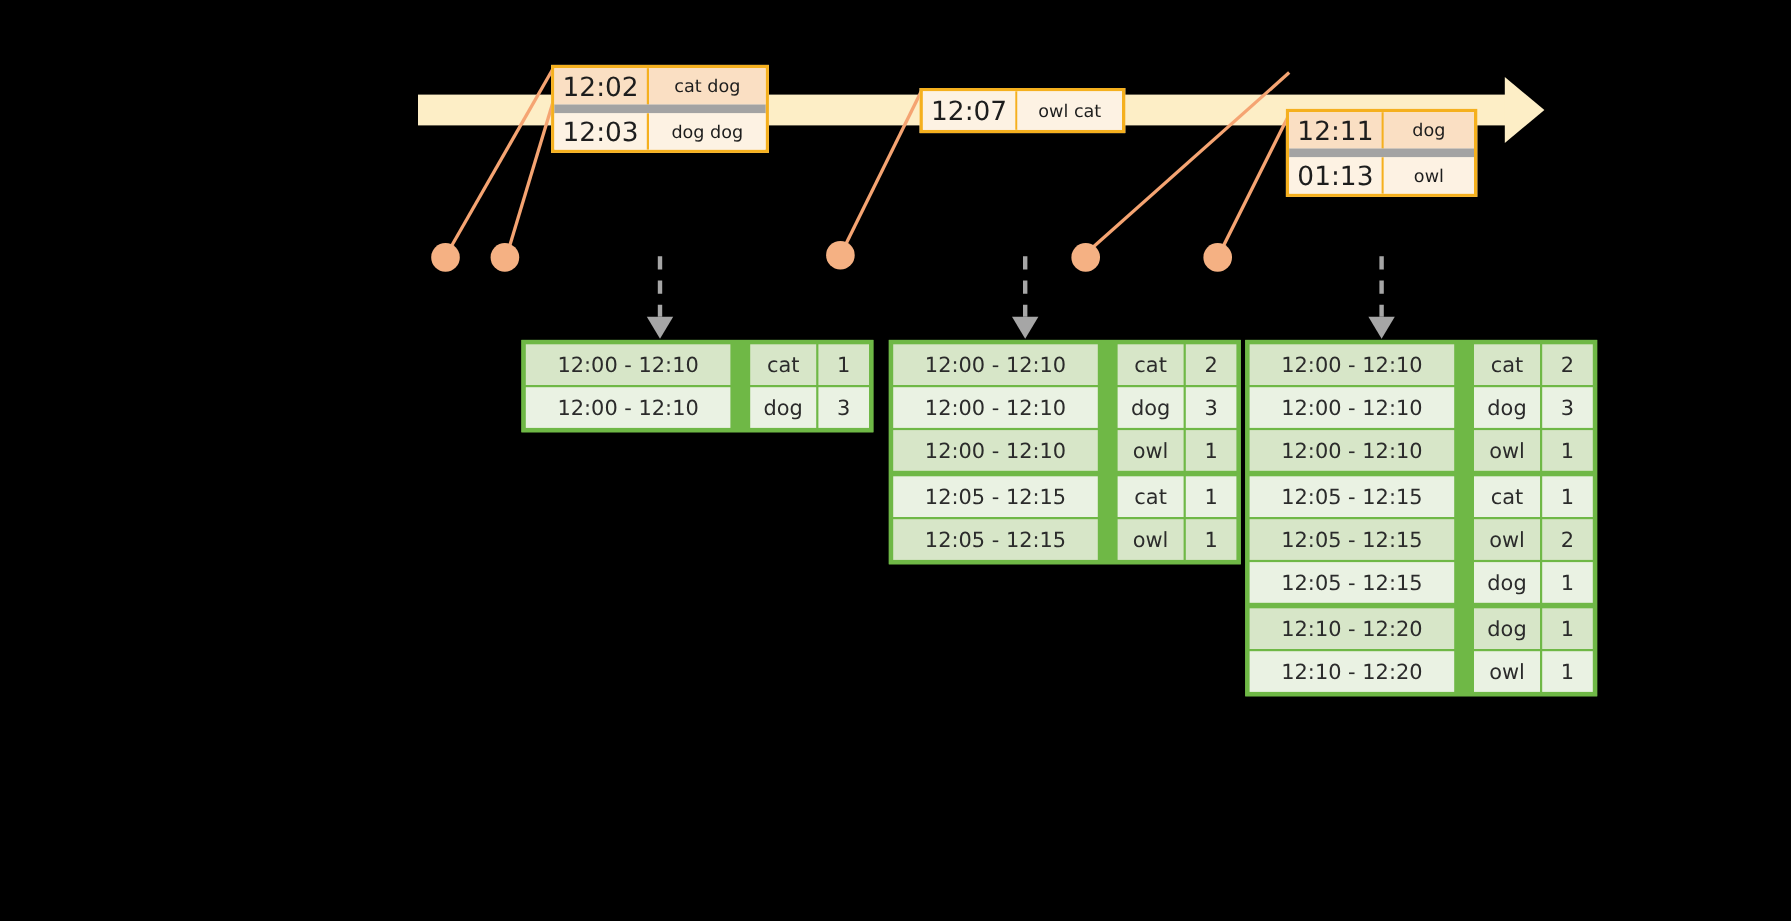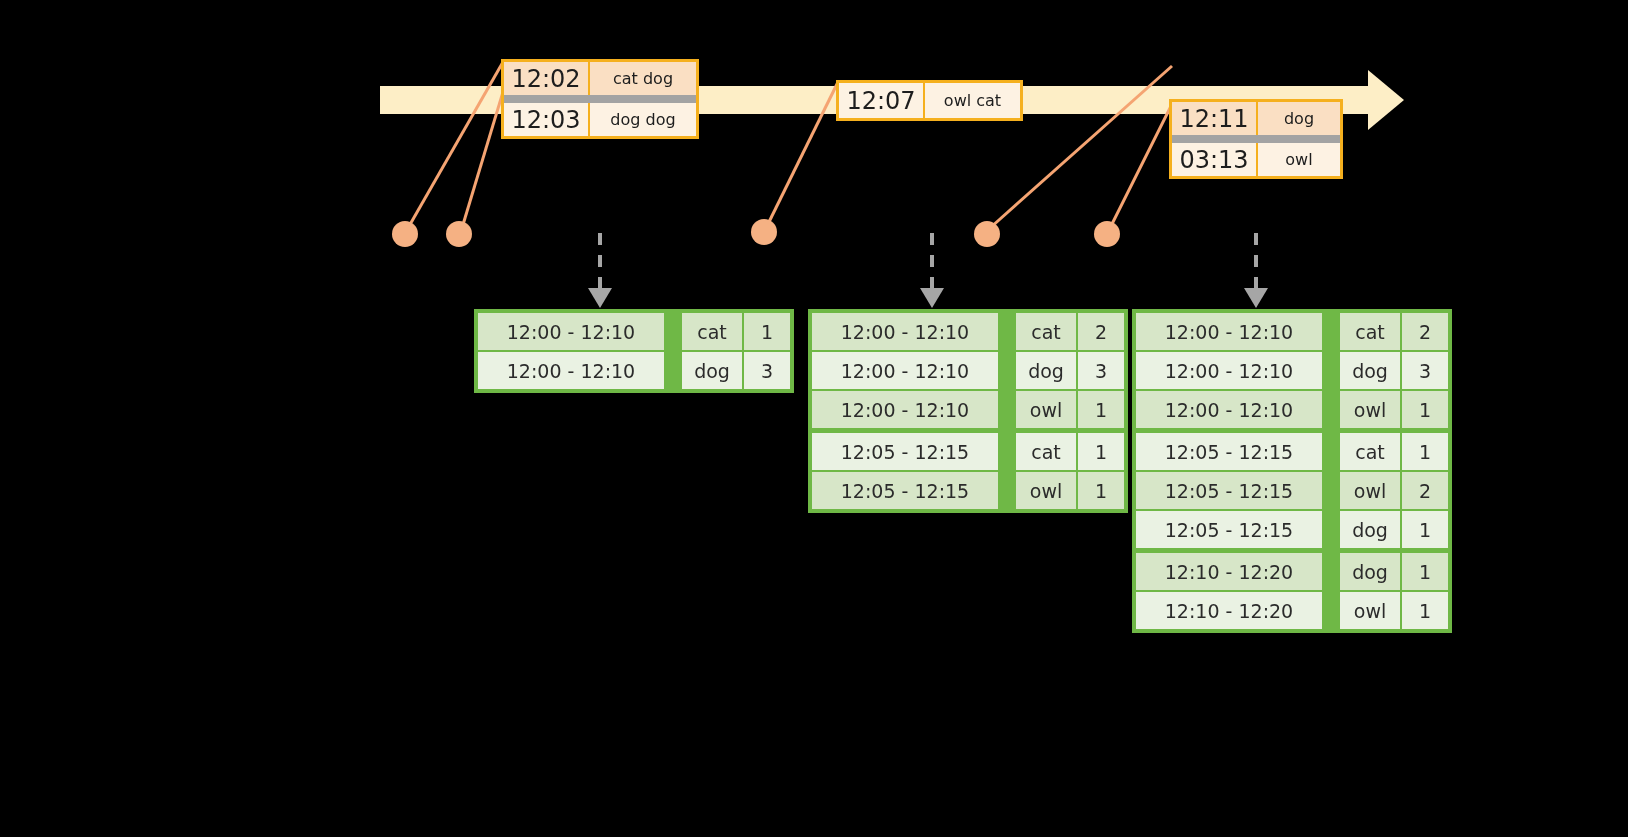--- a/index.html
+++ b/index.html
@@ -165,21 +165,21 @@
       <div class="ev-words">owl cat</div>
     </div>
   </div>
 
   <div class="event-box" style="left:1169px; top:59px; width:174px; height:80px;margin-top:40px;">
     <div class="event-row shade">
       <div class="ev-time">12:11</div>
       <div class="ev-words">dog</div>
     </div>
     <div class="event-row">
-      <div class="ev-time">03:13</div>
+      <div class="ev-time">01:13</div>
       <div class="ev-words">owl</div>
     </div>
   </div>
 
   <div class="dot" style="left:392px; top:221px;"></div>
   <div class="dot" style="left:446px; top:221px;"></div>
   <div class="dot" style="left:751px; top:219px;"></div>
   <div class="dot" style="left:974px; top:221px;"></div>
   <div class="dot" style="left:1094px; top:221px;"></div>
 

